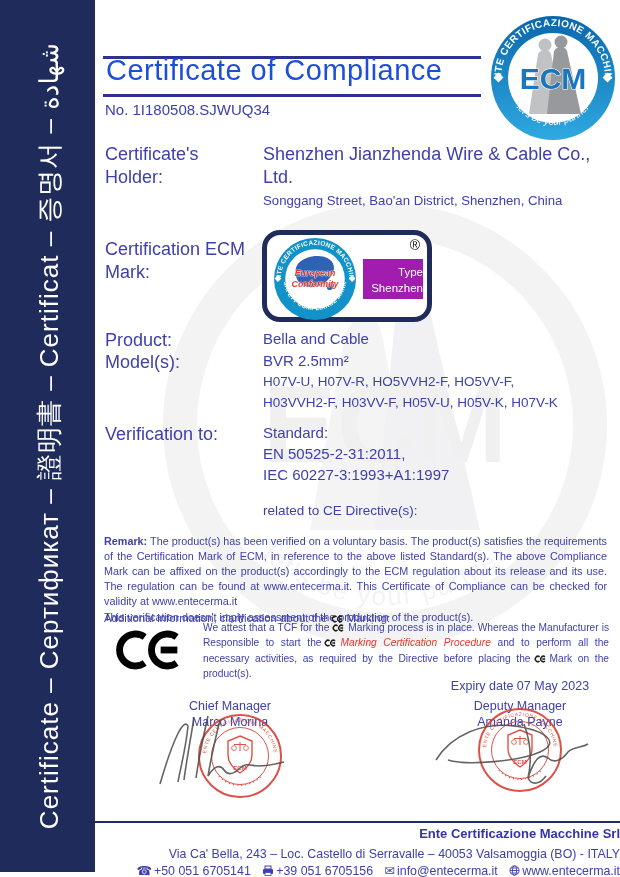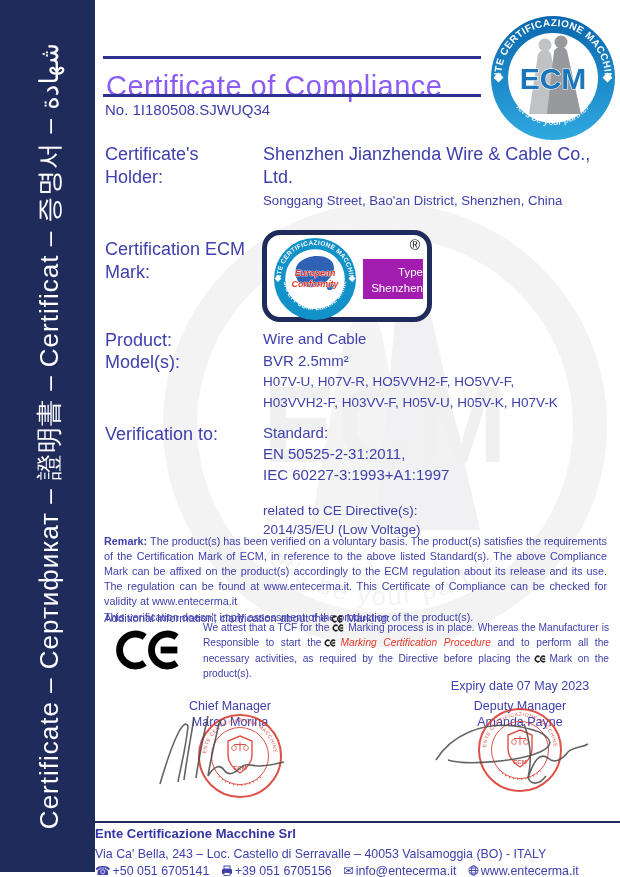--- a/index.html
+++ b/index.html
@@ -21,21 +21,21 @@
 
   
   .watermark { left:160px; top:200px; width:450px; height:450px; opacity:0.065; z-index:0; }
 
   .content { position:absolute; inset:0; z-index:1; }
 
   
   .rule { position:absolute; background:#2d3192; height:3px; }
   .rule-top { left:103px; top:56px; width:378px; }
   .rule-bottom { left:103px; top:94px; width:378px; }
-  .page-title { left:106px; top:70px; font-size:29px; color:#8b5cf6; letter-spacing:0.5px; }
+  .page-title { left:106px; top:54px; font-size:29px; color:#1d4ed8; letter-spacing:0.5px; }
   .cert-no { left:105px; top:101px; font-size:15px; }
   .ecm-logo { left:489px; top:14px; width:128px; height:128px; }
 
   
   .flabel { position:absolute; left:105px; font-size:18px; line-height:1.28; width:155px; }
   .fvalue { position:absolute; left:263px; }
   .holder-name { top:143px; width:348px; font-size:18px; line-height:1.28; }
   .holder-addr { top:192px; font-size:13.2px; line-height:1.32; }
   .v15 { font-size:15px; }
   .v14 { font-size:13.5px; }
@@ -62,21 +62,21 @@
   .expiry-date { left:420px; top:679px; width:200px; text-align:center; font-size:12.5px; }
   .signer-left { left:105px; top:699px; width:250px; text-align:center; font-size:12.5px; line-height:1.25; }
   .signer-right { left:420px; top:699px; width:200px; text-align:center; font-size:12.5px; line-height:1.25; }
   .stamp-left { left:196px; top:712px; width:88px; height:88px; }
   .stamp-right { left:476px; top:706px; width:88px; height:88px; }
   .sig-left { left:150px; top:706px; width:150px; height:90px; }
   .sig-right { left:428px; top:712px; width:168px; height:85px; }
 
   
   .footer-rule { left:95px; top:821px; width:525px; height:2px; background:#1f2b5b; }
-  .footer { left:95px; top:826px; width:525px; text-align:left; }
+  .footer { left:95px; top:826px; width:525px; text-align:right; }
   .footer-company { font-size:13px; font-weight:bold; color:#3434a4; }
   .footer-line { font-size:12.4px; margin-top:6px; }
   .footer-contact { font-size:12.4px; margin-top:2px; }
   .footer-contact .ic { display:inline-block; vertical-align:-1px; margin:0 2px 0 8px; }
   .glyph-ic { font-size:12.5px; margin:0 2px 0 8px; }
 </style>
 </head>
 <body>
 
 <svg class="abs watermark" viewBox="0 0 450 450" aria-hidden="true">
@@ -162,32 +162,31 @@
       <text x="43" y="51" text-anchor="middle" font-size="9" font-weight="bold" font-style="italic" fill="#e5382c" stroke="#fff" stroke-width="0.7" paint-order="stroke">Conformity</text>
     </svg>
     <div class="type-box">
       <div>Type</div>
       <div>Shenzhen</div>
     </div>
     <span class="reg-mark">®</span>
   </div>
 
   <div class="flabel" style="top:329px">Product:</div>
-  <div class="fvalue v15" style="top:330px">Wire and Cable</div>
+  <div class="fvalue v15" style="top:330px">Bella and Cable</div>
   <div class="flabel" style="top:351px">Model(s):</div>
   <div class="fvalue v15" style="top:352px">BVR 2.5mm²</div>
   <div class="fvalue v14" style="top:374px">H07V-U, H07V-R, HO5VVH2-F, HO5VV-F,</div>
   <div class="fvalue v14" style="top:395px">H03VVH2-F, H03VV-F, H05V-U, H05V-K, H07V-K</div>
 
   <div class="flabel" style="top:423px">Verification to:</div>
   <div class="fvalue v15" style="top:424px">Standard:</div>
   <div class="fvalue v15" style="top:445px">EN 50525-2-31:2011,</div>
   <div class="fvalue v15" style="top:466px">IEC 60227-3:1993+A1:1997</div>
   <div class="fvalue v14" style="top:503px">related to CE Directive(s):</div>
-  <div class="fvalue v14" style="top:522px">2014/35/EU (Low Voltage)</div>
 
   <div class="abs remark">
     <div><b>Remark:</b> <span>The product(s) has been verified on a voluntary basis. The product(s) satisfies the requirements of the Certification Mark of ECM, in reference to the above listed Standard(s). The above Compliance Mark can be affixed on the product(s) accordingly to the ECM regulation about its release and its use. The regulation can be found at www.entecerma.it. This Certificate of Compliance can be checked for validity at www.entecerma.it</span></div>
     <div>This verification doesn't imply assessment of the production of the product(s).</div>
   </div>
 
   <div class="abs add-intro">
     <span>Additional information, clarification about the</span><svg class="ce-small" viewBox="0 0 100 54" fill="none" stroke="currentColor" stroke-width="12">
         <path d="M43,9.8 A21,21 0 1 0 43,44.2"></path>
         <path d="M85,9.8 A21,21 0 1 0 85,44.2"></path>

